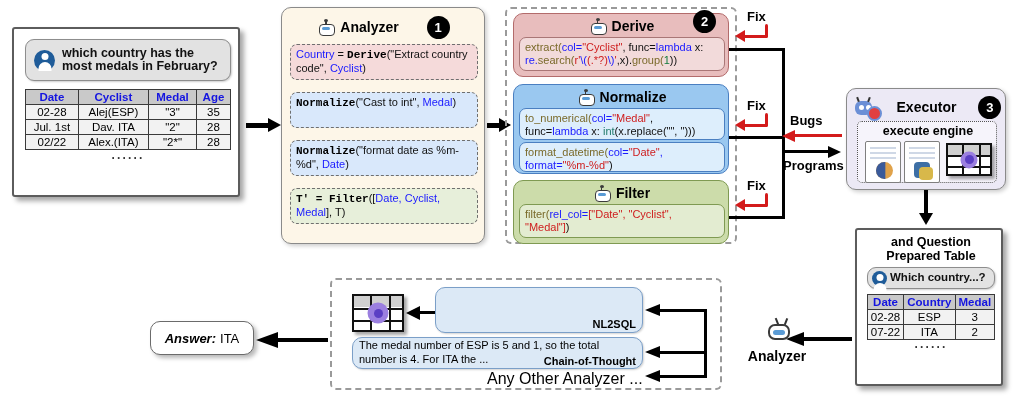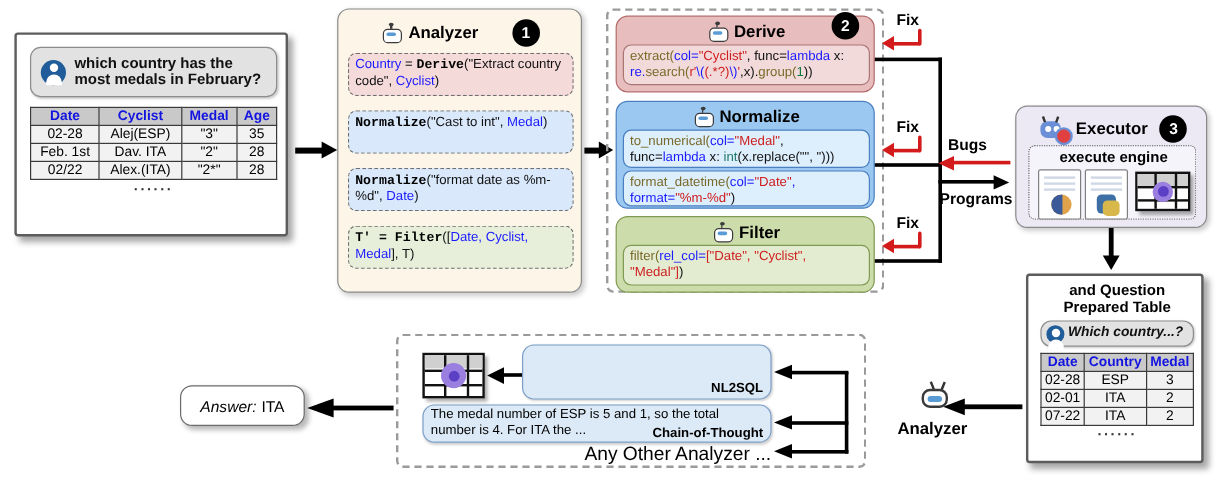--- a/index.html
+++ b/index.html
@@ -109,21 +109,21 @@
       </tr>
         </thead>
       <tbody>
         <tr>
           <td>02-28</td>
           <td>Alej(ESP)</td>
           <td>"3"</td>
           <td>35</td>
         </tr>
         <tr>
-          <td>Feb. 1st</td>
+          <td>Jul. 1st</td>
           <td>Dav. ITA</td>
           <td>"2"</td>
           <td>28</td>
         </tr>
         <tr>
           <td>02/22</td>
           <td>Alex.(ITA)</td>
           <td>"2*"</td>
           <td>28</td>
         </tr>
@@ -243,21 +243,21 @@
 <div class="abs fixlbl" style="left:790px;top:113px;">Bugs</div>
 <div class="abs" style="left:782px;top:146px;width:62px;height:12px;">
   <div class="abs arrowline" style="left:0;top:4px;width:48px;height:3px;"></div>
   <div class="abs atri" style="left:46px;top:0;border-top:6px solid transparent;
        border-bottom:6px solid transparent;border-left:13px solid #000;"></div>
 </div>
 <div class="abs fixlbl" style="left:783px;top:158px;">Programs</div>
 
 <div class="abs rounded" style="left:846px;top:88px;width:160px;height:102px;background:#ece9f5;
             border:1.6px solid #8a8a8a;box-shadow:2px 2px 4px rgba(0,0,0,.2);">
-  <div class="abs" style="left:0;top:6px;width:160px;height:24px;display:flex;align-items:center;justify-content:center;gap:6px;">
+  <div class="abs" style="left:0;top:6px;width:160px;height:24px;display:flex;align-items:center;justify-content:center;gap:18px;">
     <span style="display:inline-block;width:26px;height:20px;position:relative;">
       <span class="blob" style="left:2px;top:4px;width:17px;height:14px;border-radius:6px;background:#6b8fd6;"></span>
       <span class="blob" style="left:6px;top:8px;width:5px;height:5px;background:#fff;"></span>
       <span class="blob" style="left:13px;top:8px;width:5px;height:5px;background:#fff;"></span>
       <span class="abs" style="left:4px;top:0;width:1.6px;height:5px;background:#333;transform:rotate(-20deg);"></span>
       <span class="abs" style="left:15px;top:0;width:1.6px;height:5px;background:#333;transform:rotate(20deg);"></span>
       <span class="blob" style="left:14px;top:9px;width:11px;height:11px;border:2px solid #6b8fd6;background:#e04040;"></span>
     </span>
     <span style="font-weight:700;font-size:14px;">Executor</span>
     <span class="badge" style="margin-left:4px;">3</span>
@@ -297,45 +297,40 @@
   <div class="abs arrowline" style="left:5px;top:0;width:4px;height:25px;"></div>
   <div class="abs atri" style="left:0;top:23px;border-left:7px solid transparent;
        border-right:7px solid transparent;border-top:12px solid #000;"></div>
 </div>
 
 <div class="abs card" style="left:855px;top:228px;width:148px;height:158px;">
   <div class="abs" style="left:0;top:5px;width:148px;text-align:center;font-weight:700;font-size:12.5px;line-height:14px;">
     <div>and Question</div>
     <div>Prepared Table</div>
   </div>
-  <div class="qpill abs" style="left:10px;top:37px;width:128px;height:22px;gap:3px;padding:2px 4px;font-style:italic;">
+  <div class="qpill abs" style="left:10px;top:37px;width:128px;height:22px;gap:3px;padding:2px 4px;">
     <div class="avatar" style="width:15px;height:15px;"></div>
     <div class="qtext" style="font-size:11.5px;font-weight:600;">Which country...?</div>
   </div>
   <div class="abs" style="left:10px;top:64px;width:128px;">
     <table class="dt">
       <thead>
           <tr>
         <th>Date</th>
         <th>Country</th>
         <th>Medal</th>
       </tr>
         </thead>
       <tbody>
         <tr>
           <td>02-28</td>
           <td>ESP</td>
           <td>3</td>
         </tr>
         <tr>
-          <td>02-01</td>
-          <td>ITA</td>
-          <td>2</td>
-        </tr>
-        <tr>
           <td>07-22</td>
           <td>ITA</td>
           <td>2</td>
         </tr>
       </tbody>
     </table>
     <div class="dots" style="margin-top:2px;">······</div>
   </div>
 </div>
 
@@ -404,15 +399,15 @@
 
 <div class="abs" style="left:256px;top:332px;width:72px;height:16px;">
   <div class="abs arrowline" style="left:20px;top:6px;width:52px;height:4px;"></div>
   <div class="abs atri" style="left:0;top:0;border-top:8px solid transparent;
        border-bottom:8px solid transparent;border-right:22px solid #000;"></div>
 </div>
 
 <div class="abs rounded" style="left:150px;top:321px;width:104px;height:34px;background:#fff;
             border:1.6px solid #6b6b6b;box-shadow:3px 3px 4px rgba(0,0,0,.28);
             display:flex;align-items:center;justify-content:center;gap:4px;">
-  <span style="font-weight:400;font-style:italic;font-size:13px;">Answer:</span>
+  <span style="font-weight:700;font-style:italic;font-size:13px;">Answer:</span>
   <span style="font-size:13px;">ITA</span>
 </div>
 
 </body></html>

